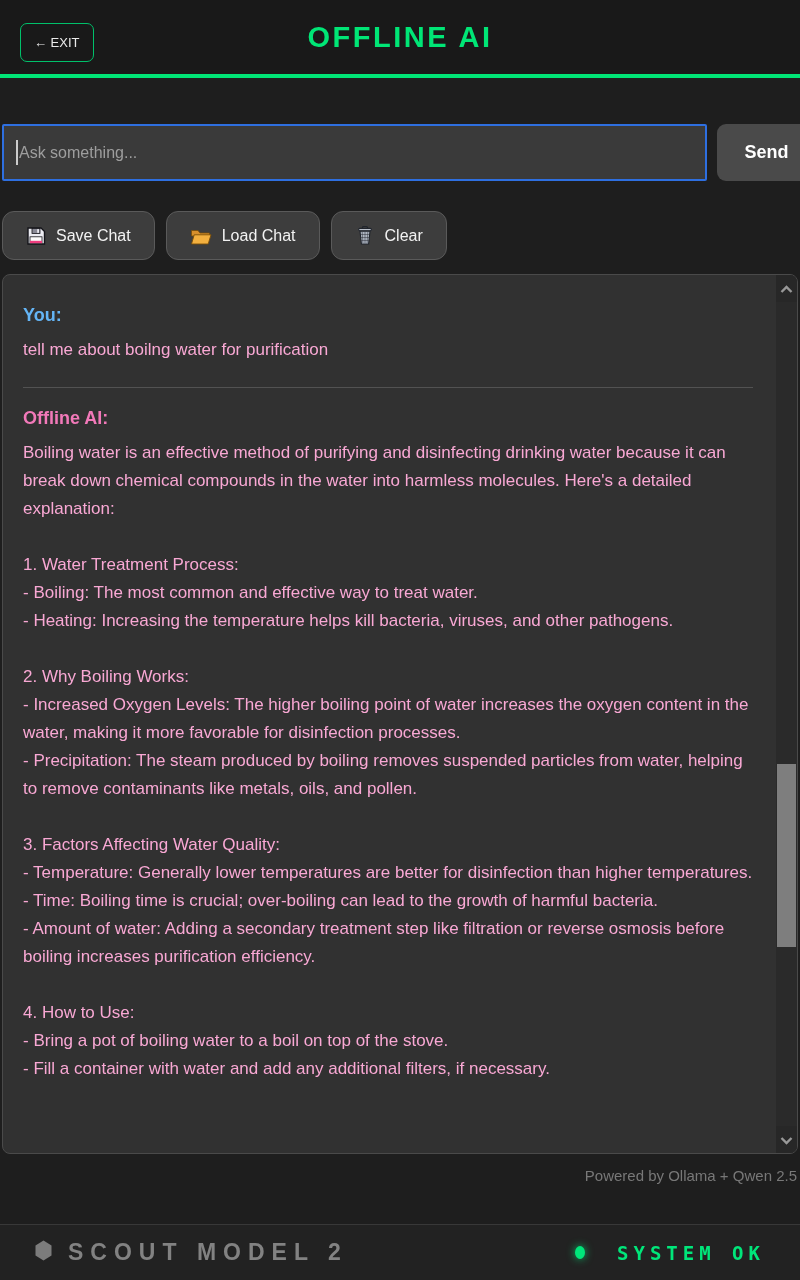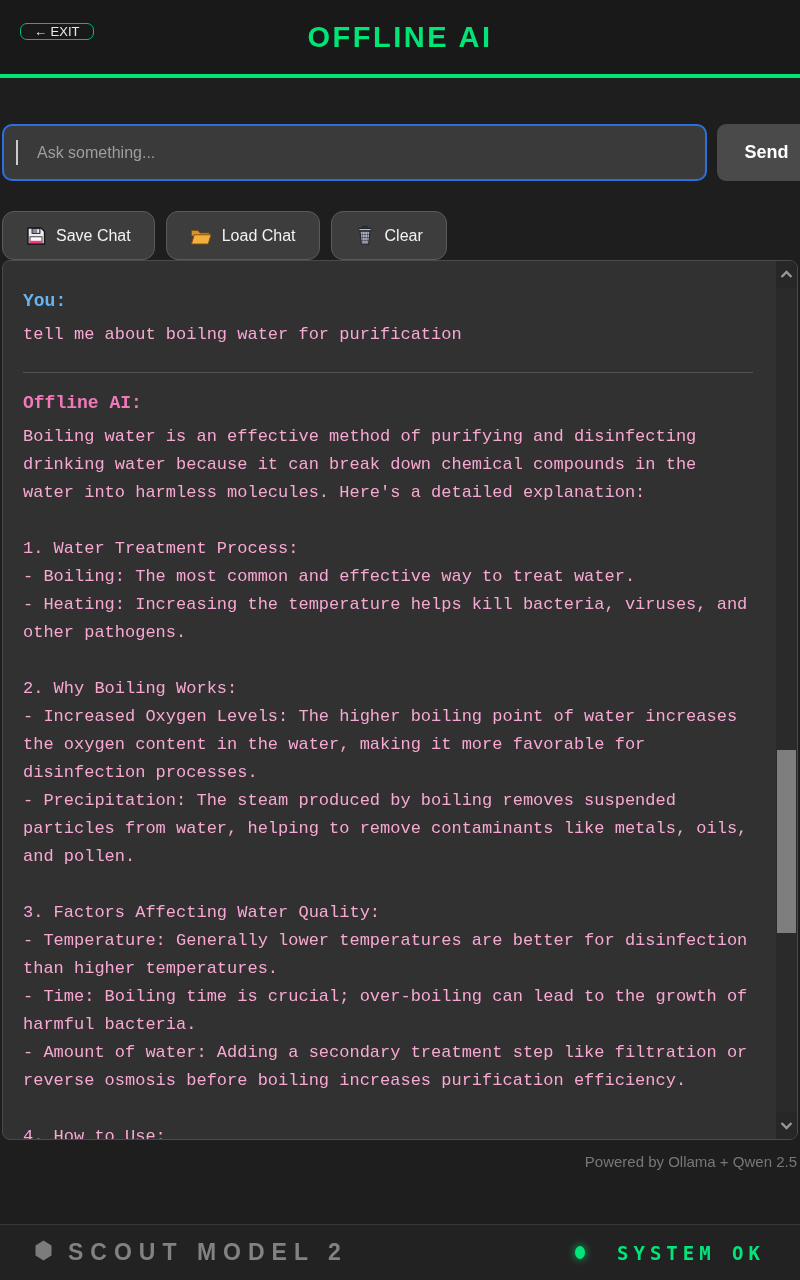--- a/index.html
+++ b/index.html
@@ -25,21 +25,21 @@
     display:flex;align-items:center;justify-content:center;
     position:relative;
   }
   .exit-btn{
     position:absolute;left:20px;top:23px;
     background:transparent;
     border:1.5px solid #00c06a;
     border-radius:7px;
     color:#eaeaea;
     font-size:13px;
-    padding:0 13px;
+    padding:11px 13px;
     font-family:"Liberation Sans", sans-serif;
     cursor:pointer;
   }
   .app-title{
     color:var(--accent-green);
     font-size:29px;
     font-weight:bold;
     letter-spacing:2.5px;
   }
   
@@ -48,22 +48,22 @@
     margin-top:46px;
     display:flex;
     gap:10px;
     width:814px; 
   }
   .input-wrap{position:relative;flex:0 0 705px;}
   .ask-input{
     width:100%;height:57px;
     background:#3a3a3a;
     border:2px solid var(--input-border);
-    border-radius:10px;
-    padding:0 33px;
+    border-radius:2px;
+    padding:0 15px;
     color:#dddddd;
     font-size:16px;
     font-family:"Liberation Sans", sans-serif;
     outline:none;
   }
   .ask-input::placeholder{color:#9e9e9e;}
   .caret{
     position:absolute;left:14px;top:16px;
     width:1.5px;height:25px;background:#cccccc;
   }
@@ -83,28 +83,27 @@
     border-radius:12px;
     color:#f2f2f2;font-size:16px;
     display:flex;align-items:center;gap:10px;
     padding:0 23px;
     font-family:"Liberation Sans", sans-serif;
     cursor:pointer;
   }
   .tool-btn svg{display:block;}
   
   .chat-log{
-    margin-top:0;
+    margin-top:14px;
     height:880px;
     background:#313131;
     border:1px solid #4a4a4a;
     border-radius:8px;
     position:relative;
     overflow:hidden;
-    font-family:Liberation Mono, monospace;
   }
   .chat-content{padding:18px 44px 0 20px;}
   .sender-label{font-size:18px;font-weight:bold;margin-top:12px;}
   .user-label{color:var(--user-label);}
   .ai-label{color:var(--ai-label);margin-top:20px;}
   .msg-text{
     font-size:17px;line-height:28px;color:#f9a8d4;
     margin-top:10px;white-space:pre-wrap;
   }
   .divider{

